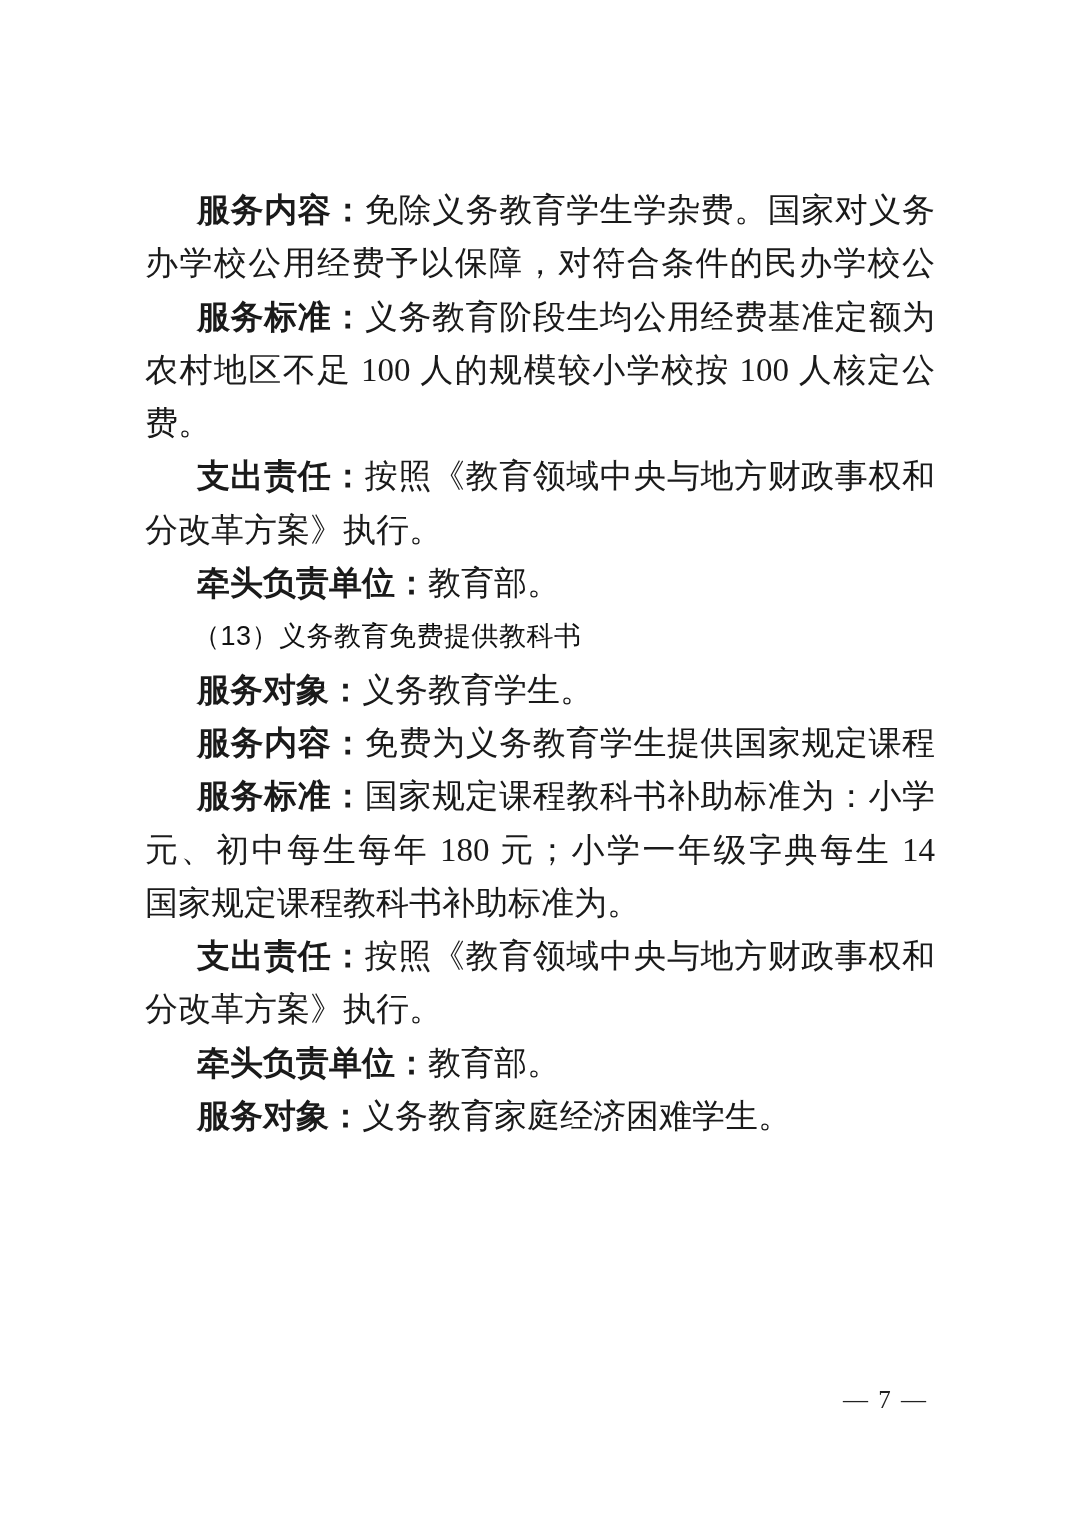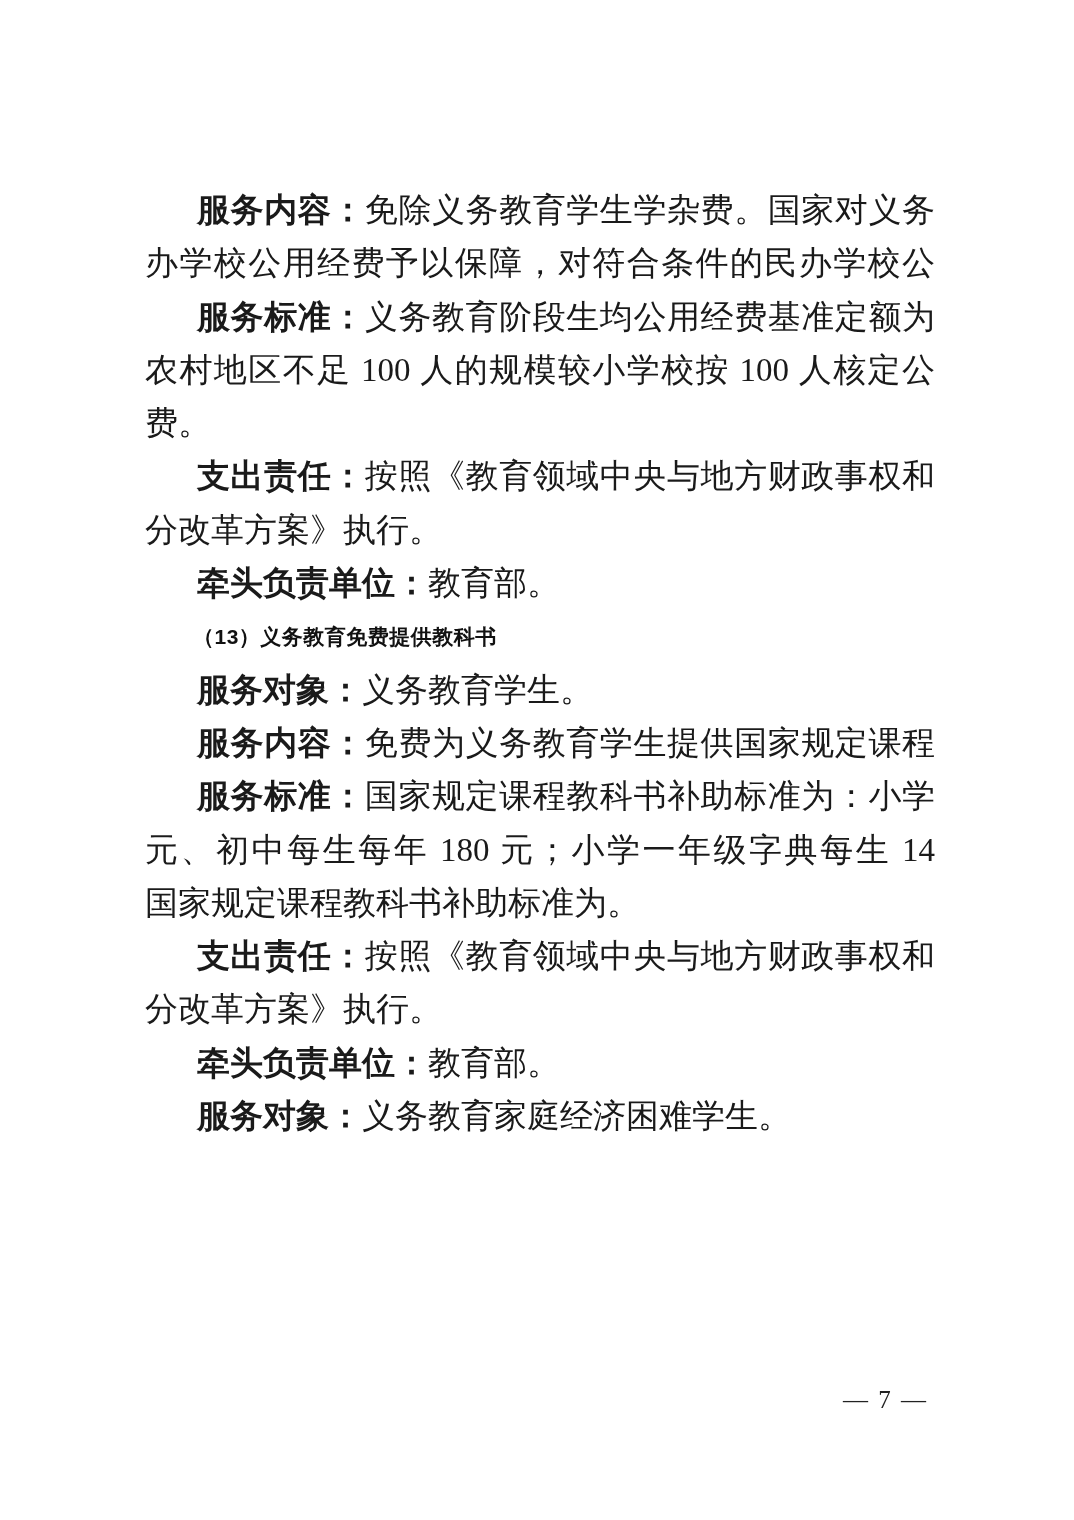--- a/index.html
+++ b/index.html
@@ -42,22 +42,22 @@
     height: 53.3px;
   }
   
   .li { padding-left: 52px; }
   .lj.li { padding-left: 52px; width: 738px; }
   
   .lbl { font-weight: 700; }
   
   .lh {
     font-family: "Liberation Sans", "DejaVu Sans", sans-serif;
-    font-weight: 700;
-    font-size: 21px;
+    font-weight: 400;
+    font-size: 27px;
     padding-left: 48px;
     letter-spacing: 0.5px;
     color: #111111;
   }
   .footer {
     position: absolute;
     left: 145px;
     top: 1374px;
     width: 783px;
     text-align: right;

